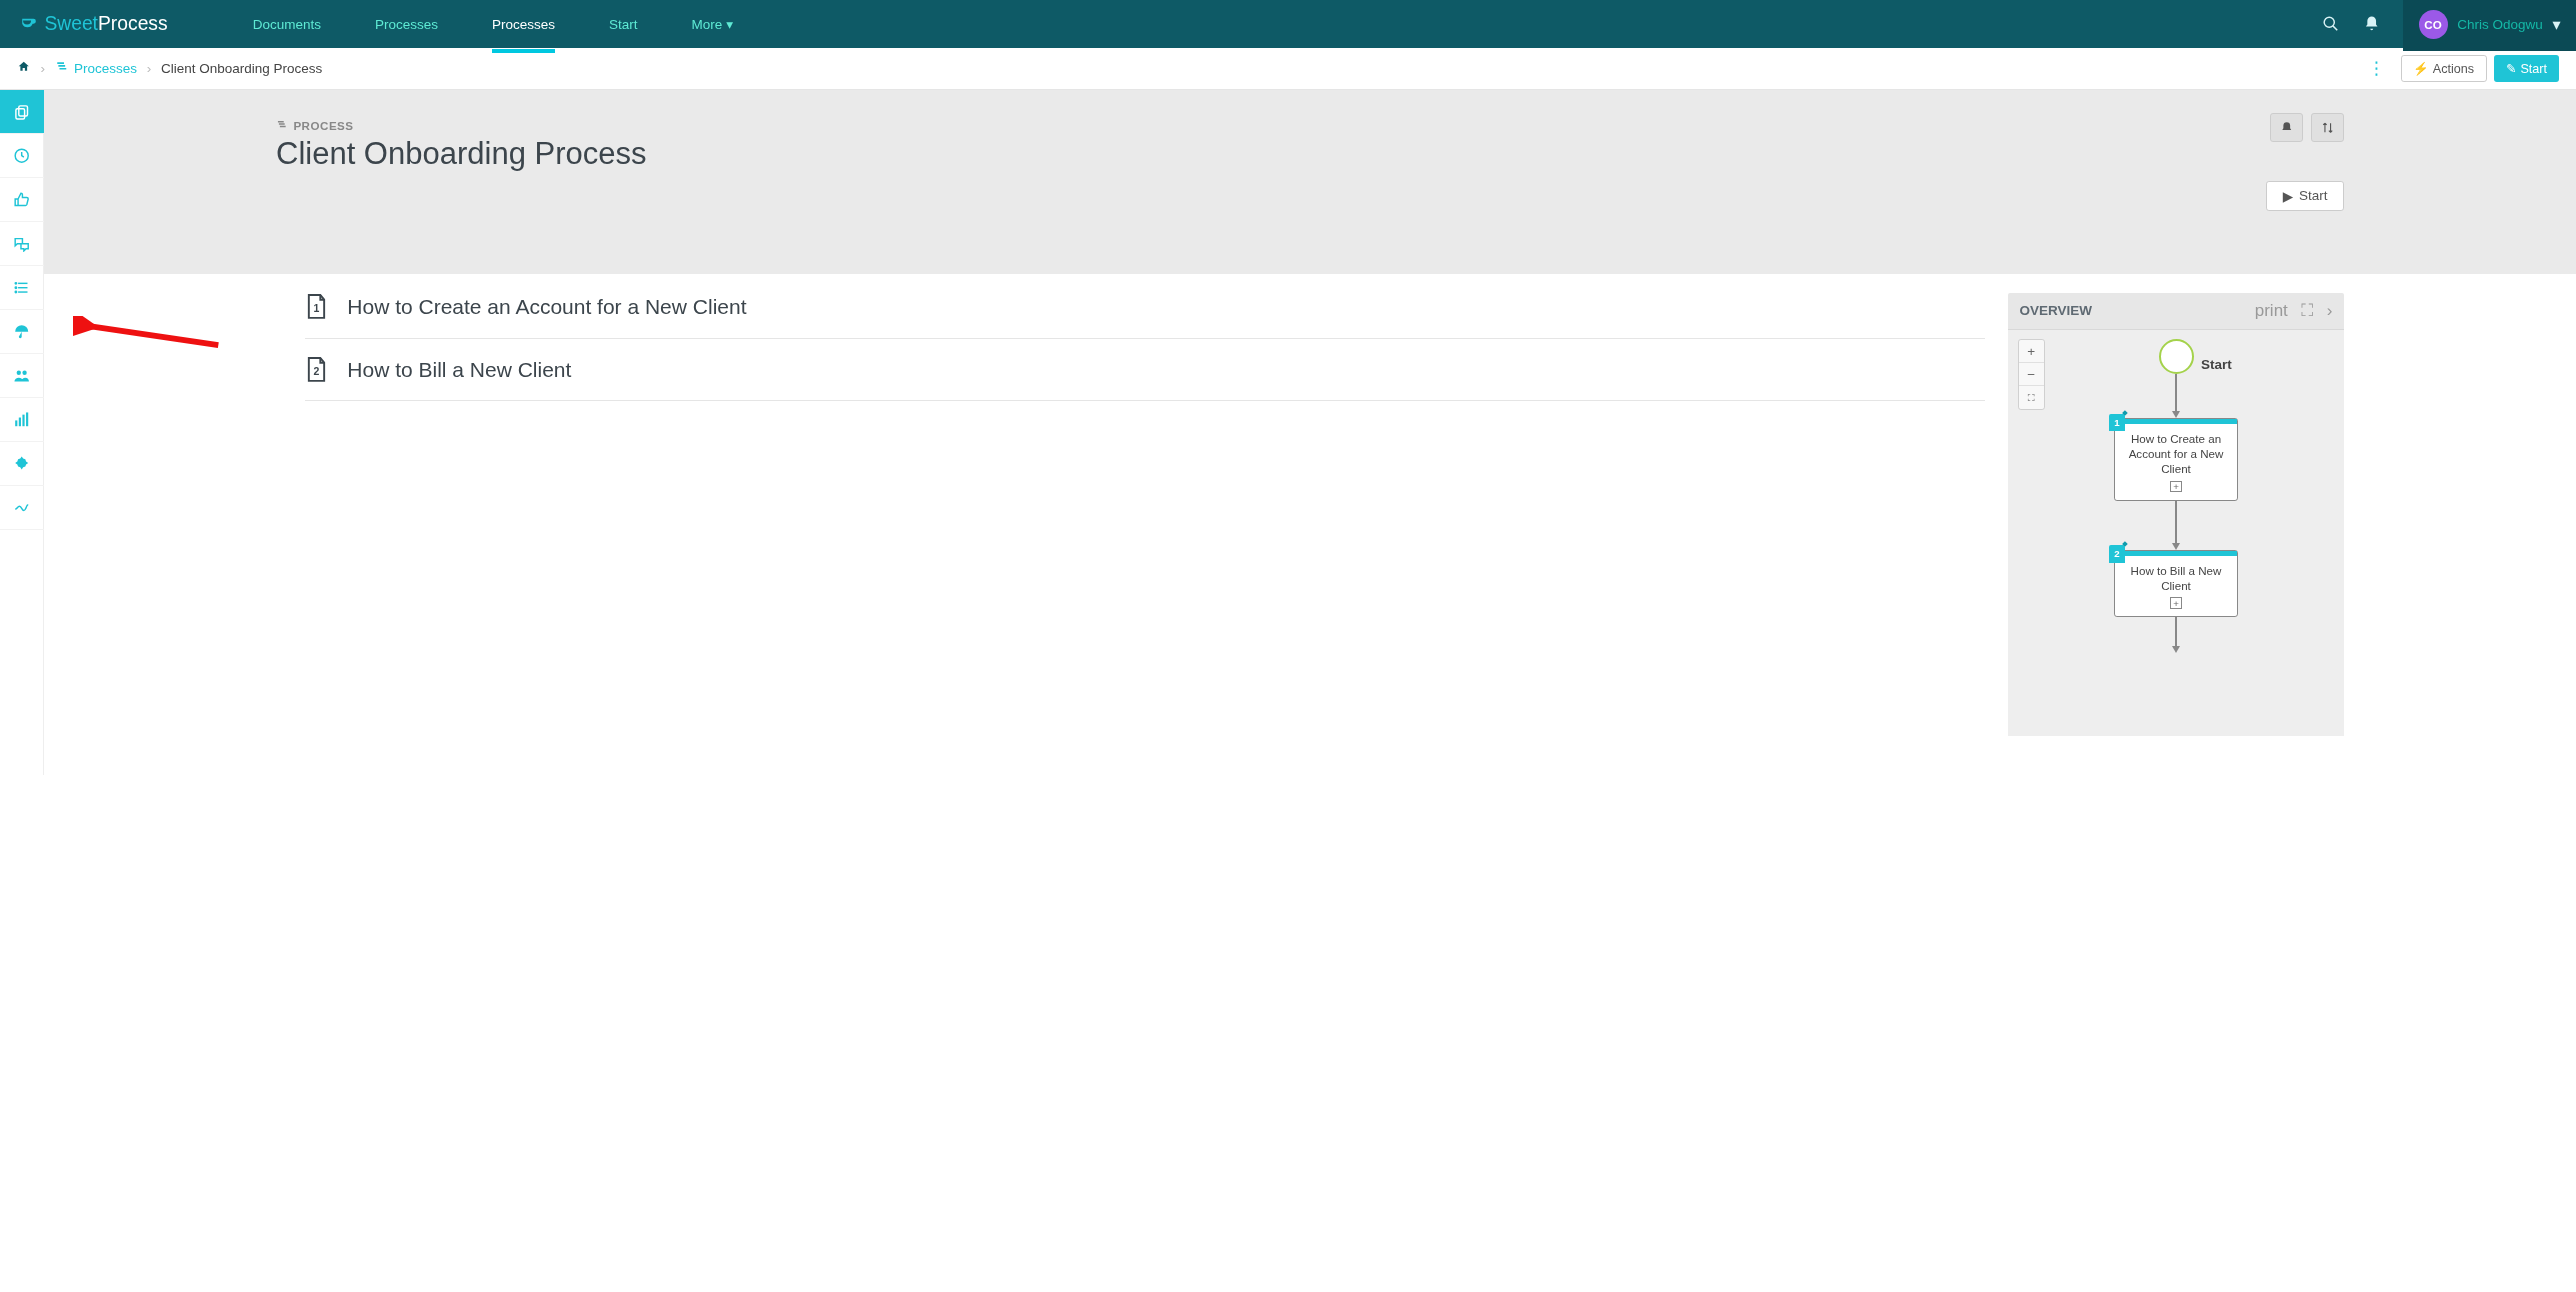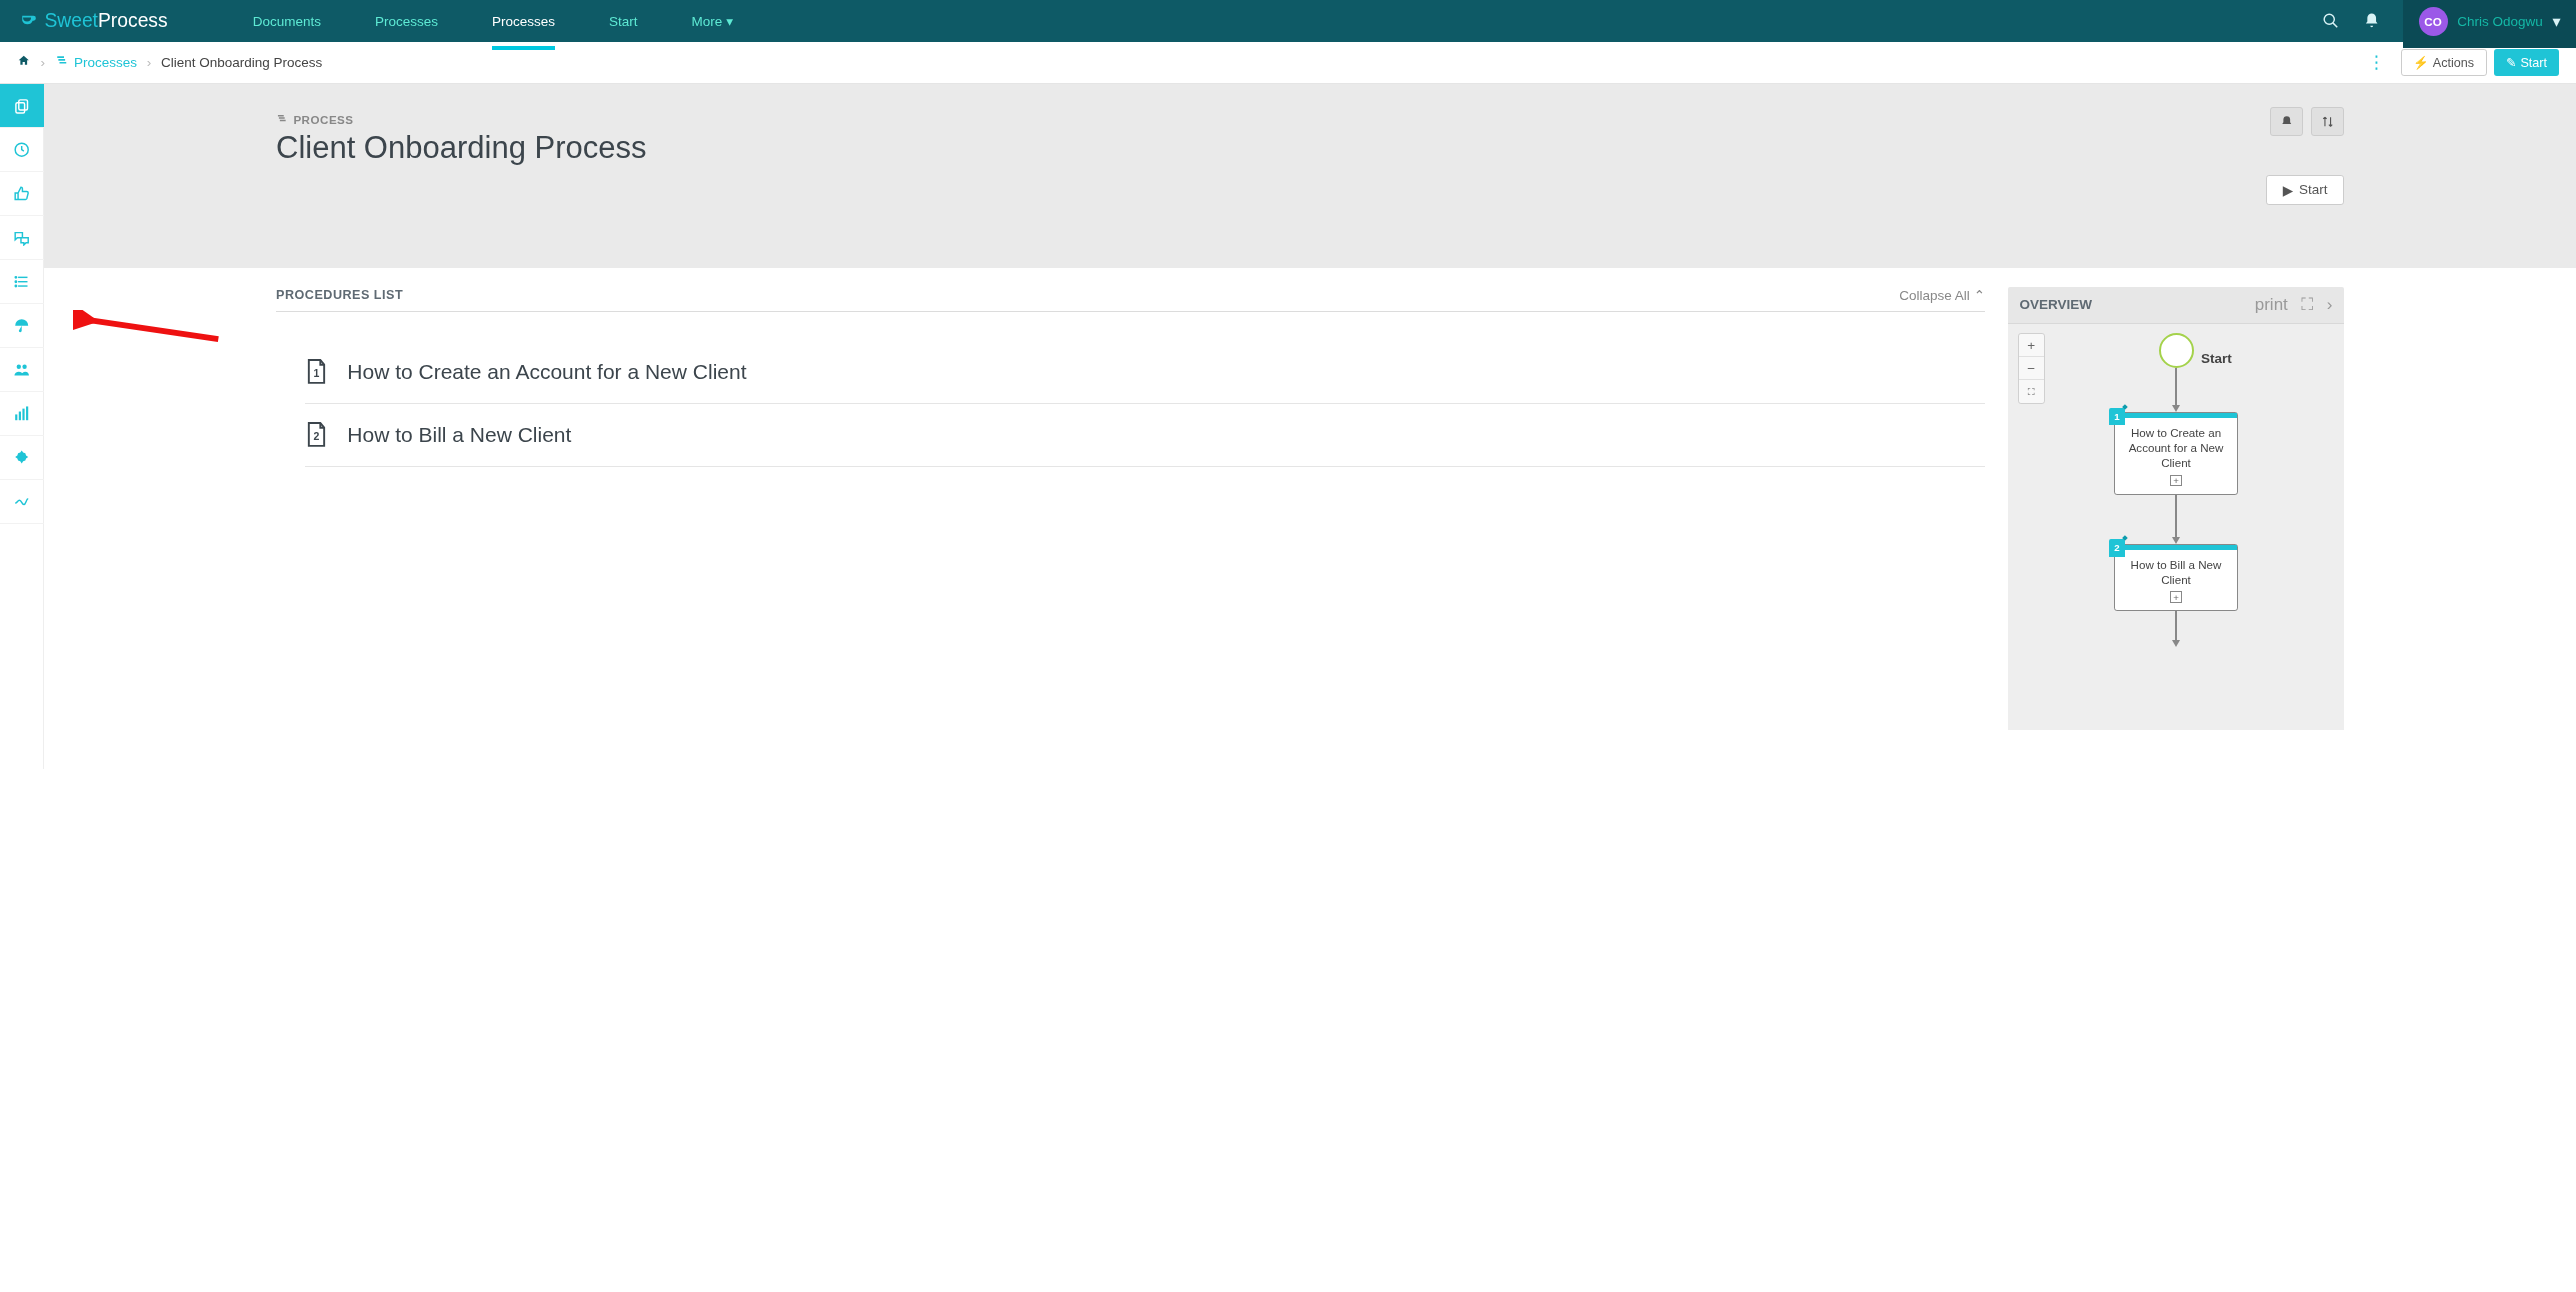--- a/index.html
+++ b/index.html
@@ -1,21 +1,21 @@
 <!DOCTYPE html>
 <html><head>
 <meta charset="utf-8">
 <style>
   * { box-sizing: border-box; margin: 0; padding: 0; }
   body { font-family: "Helvetica Neue", Arial, sans-serif; background: #fff; color: #333; }
   
   
   .topnav {
     background: #0e5a66;
-    height: 42px;
+    height: 48px;
     display: flex;
     align-items: center;
     padding: 0 19.3px 0 19.3px;
     color: #fff;
   }
   .logo { display: flex; align-items: center; font-size: 19.3px; font-weight: 300; color: #fff; margin-right: 58px;}
   .logo .cup { width:19.3px; height:19.3px; margin-right:5.8px; display:inline-block;}
   .logo .sweet { color: #1fc4d6; font-weight:400;}
   .logo .process { color: #fff; font-weight:400;}
   .navitems { display:flex; align-items:stretch; height:54px;}
@@ -274,27 +274,20 @@
           </div>
       </div>
       <button class="start-btn">
           <span>▶</span>
           <span>Start</span>
         </button>
     </div>
 
     <div class="content-row">
       <div class="proc-list">
-        <div class="proc-list-header">
-          <span class="title">PROCEDURES LIST</span>
-          <span class="collapse-all">
-              <span>Collapse All</span>
-              <span>⌃</span>
-            </span>
-        </div>
         <div class="proc-item">
           <span class="proc-icon">
             <svg viewBox="0 0 24 28" fill="none" stroke="#3c454c" stroke-width="2">
                 <path d="M4 2h12l4 5v19H4z"></path>
                 <path d="M16 2v5h4"></path>
                 <text x="12" y="20" font-size="11" fill="#3c454c" text-anchor="middle" font-weight="700" stroke="none">1</text>
               </svg>
           </span>
           <span class="proc-title">How to Create an Account for a New Client</span>
         </div>

